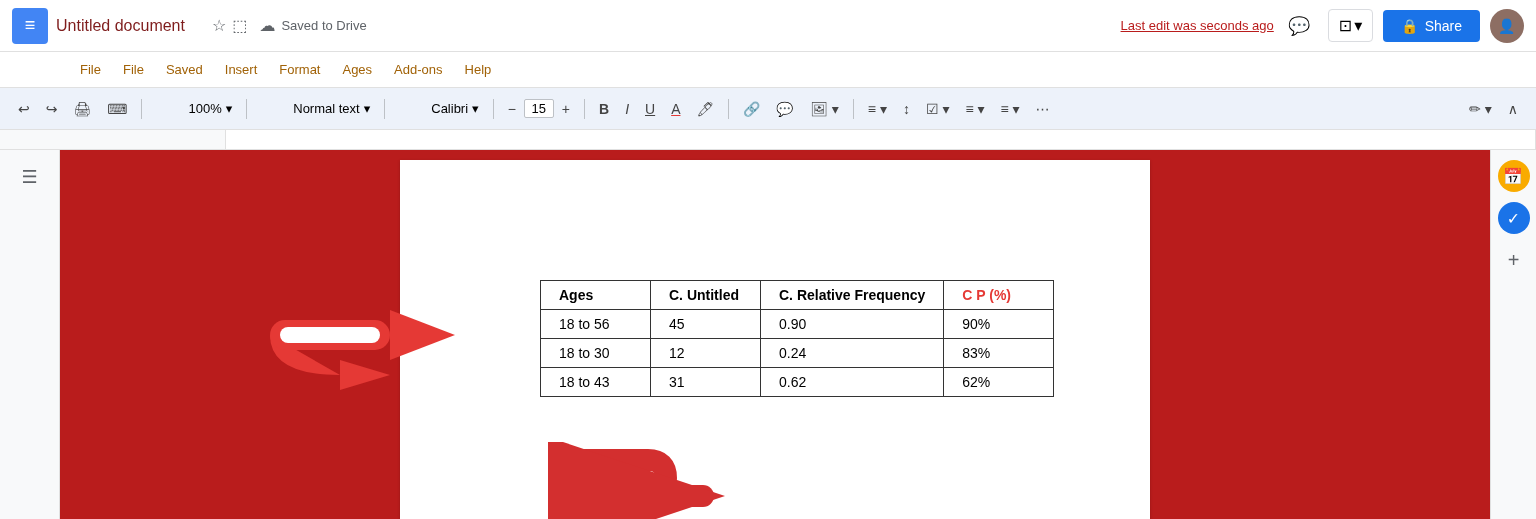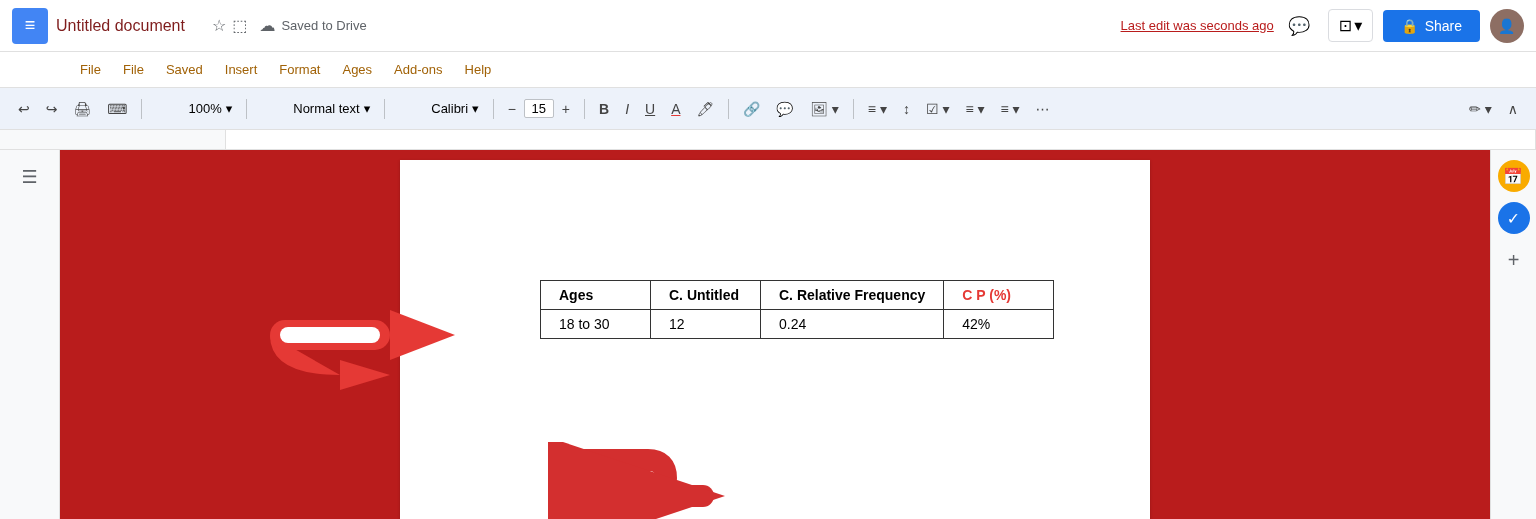--- a/index.html
+++ b/index.html
@@ -350,24 +350,36 @@
         <thead>
           <tr>
             <td>Ages</td>
             <td>C. Untitled</td>
             <td>C. Relative Frequency</td>
             <td class="col-cp">C P (%)</td>
           </tr>
         </thead>
         <tbody>
           <tr>
+            <td>18 to 56</td>
+            <td>45</td>
+            <td>0.90</td>
+            <td>90%</td>
+          </tr>
+          <tr>
             <td>18 to 30</td>
             <td>12</td>
             <td>0.24</td>
-            <td>42%</td>
+            <td>83%</td>
+          </tr>
+          <tr>
+            <td>18 to 43</td>
+            <td>31</td>
+            <td>0.62</td>
+            <td>62%</td>
           </tr>
         </tbody>
       </table>
     </div>
   </div>
 
   <div class="right-sidebar">
     <div class="right-icon yellow">📅</div>
     <div class="right-icon blue">✓</div>
     <div class="right-icon add">+</div>

